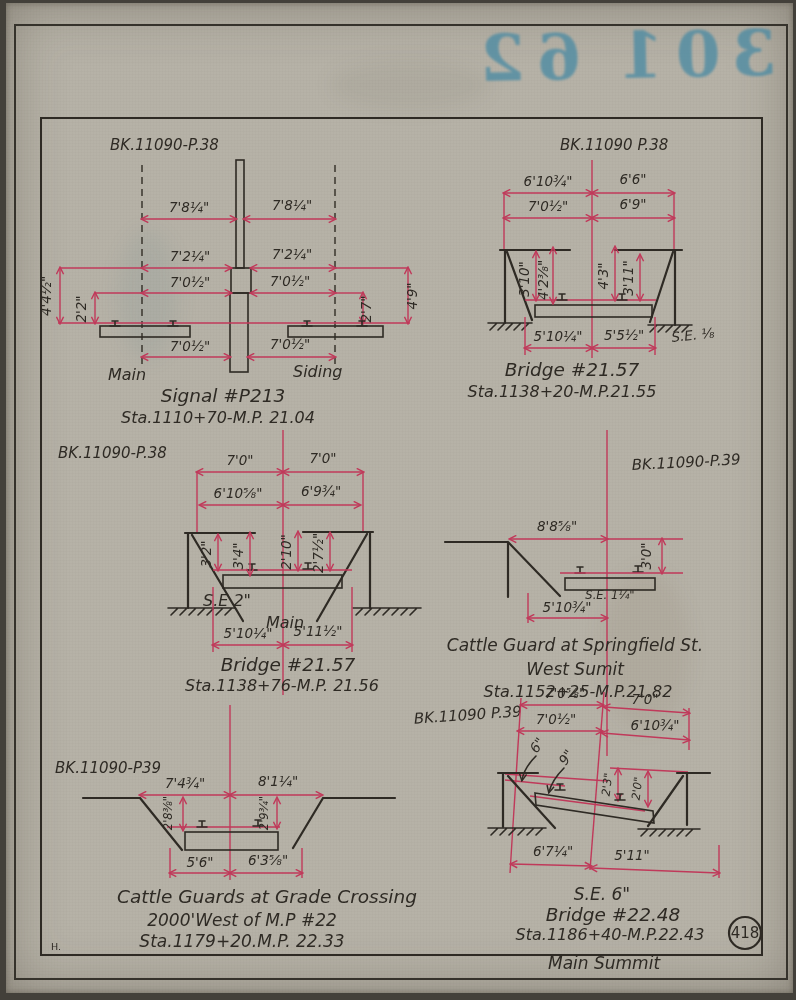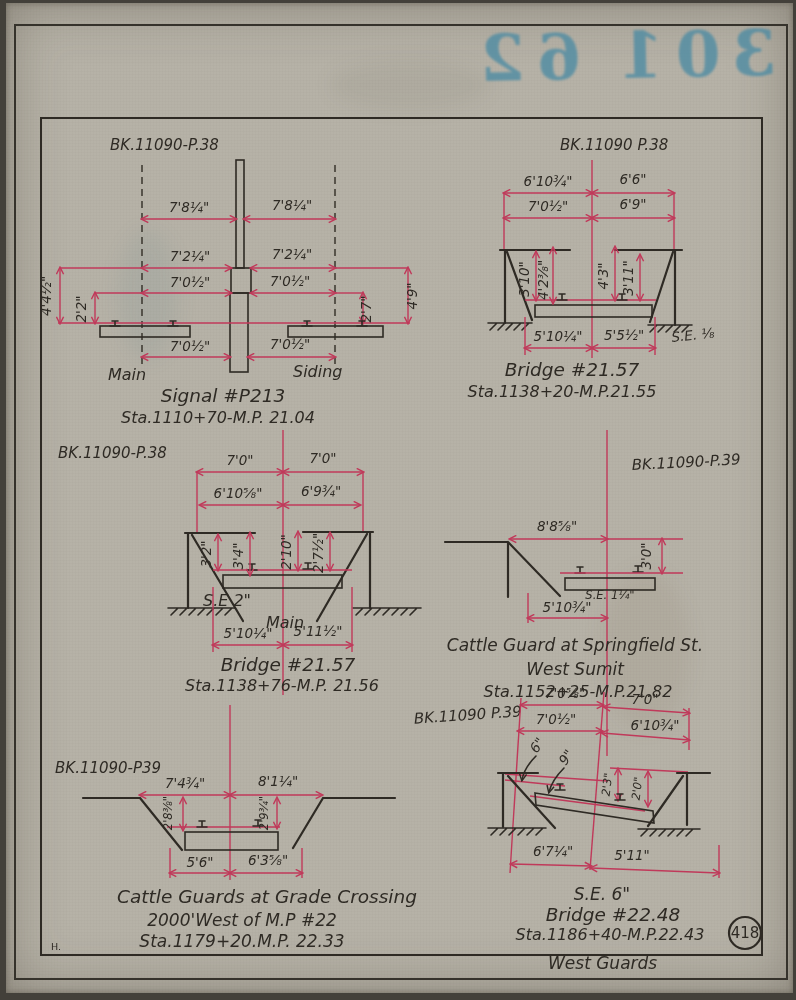--- a/index.html
+++ b/index.html
@@ -328,13 +328,13 @@
   <text class="d" x="224" y="172" text-anchor="middle">5'11"</text>
   <text class="cap" x="194" y="212" text-anchor="middle">S.E. 6"</text>
   <text class="cap2" x="205" y="233" text-anchor="middle">Bridge #22.48</text>
   <text class="cap3" x="202" y="252" text-anchor="middle">Sta.1186+40-M.P.22.43</text>
   <g>
     <circle class="ink" cx="337" cy="245" r="16"></circle>
     <text class="num" x="337" y="250" text-anchor="middle">418</text>
   </g>
 </svg>
 
-<div class="footer">West Guards</div>
+<div class="footer">Main Summit</div>
 
 </body></html>

